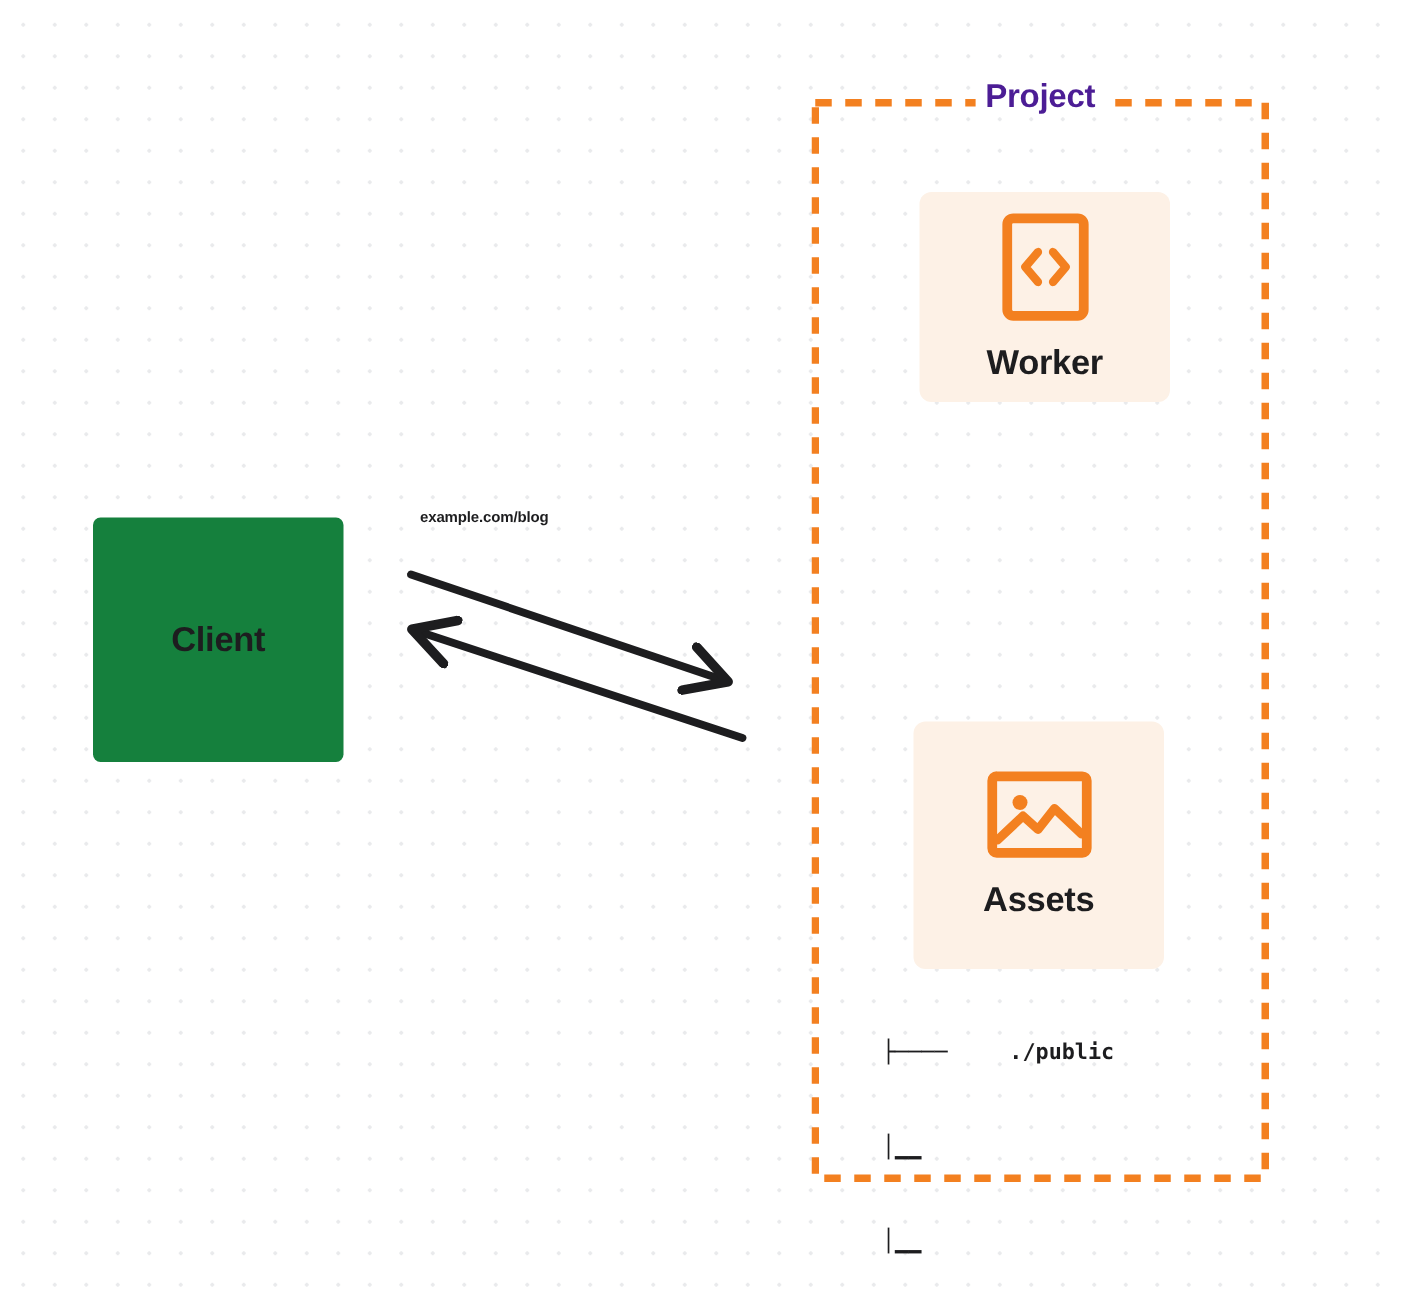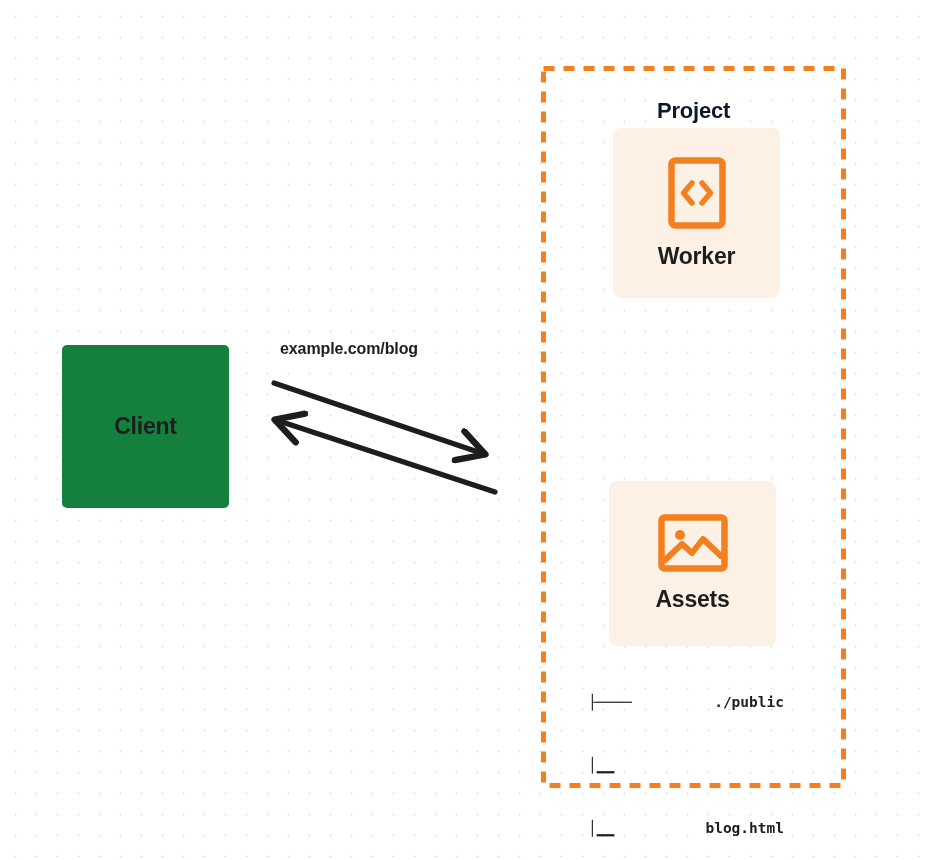--- a/index.html
+++ b/index.html
@@ -50,21 +50,21 @@
     left: 0;
     top: 0;
     width: 938px;
     height: 860px;
     pointer-events: none;
   }
   .edge-label {
     position: absolute;
     left: 280px;
     top: 340px;
-    font-size: 16px;
+    font-size: 10px;
     font-weight: bold;
     color: #1d1d1f;
     letter-spacing: -0.1px;
     white-space: nowrap;
   }
 
   
   .project-group {
     position: absolute;
     left: 541px;
@@ -80,41 +80,40 @@
   }
   .project-title {
     position: absolute;
     left: 50%;
     top: -15px;
     transform: translateX(-50%);
     background: #ffffff;
     padding: 0 7px;
     font-size: 22px;
     font-weight: bold;
-    color: #0f172a;
+    color: #4c1d95;
     letter-spacing: -0.2px;
     white-space: nowrap;
-    margin-top: 47px;
   }
 
   
   .service-card {
     position: absolute;
     background: #fdf1e6;
     border-radius: 8px;
     display: flex;
     flex-direction: column;
     align-items: center;
     justify-content: center;
   }
   .worker-card {
     left: 613px;
     top: 128px;
     width: 167px;
-    height: 170px;
+    height: 140px;
   }
   .assets-card {
     left: 609px;
     top: 481px;
     width: 167px;
     height: 165px;
     justify-content: center;
   }
   .service-icon {
     margin-bottom: 14px;
@@ -143,21 +142,21 @@
   .tree-row {
     display: flex;
     align-items: baseline;
     height: 21px;
   }
   .tree-branch {
     white-space: pre;
   }
   .tree-name {
     flex: 1;
-    text-align: right;
+    text-align: center;
     white-space: pre;
   }
 </style>
 </head>
 <body>
 
 <div class="canvas">
 
   <div class="client-node">
     <span class="client-label">Client</span>
@@ -210,18 +209,17 @@
   <div class="file-tree">
     <div class="tree-row">
       <span class="tree-branch">├────</span>
       <span class="tree-name">./public</span>
     </div>
     <div class="tree-row">
       <span class="tree-branch">│▁▁</span>
     </div>
     <div class="tree-row">
       <span class="tree-branch">│▁▁</span>
-      <span class="tree-name">blog.html</span>
     </div>
     
   </div>
 
 </div>
 
 </body></html>

